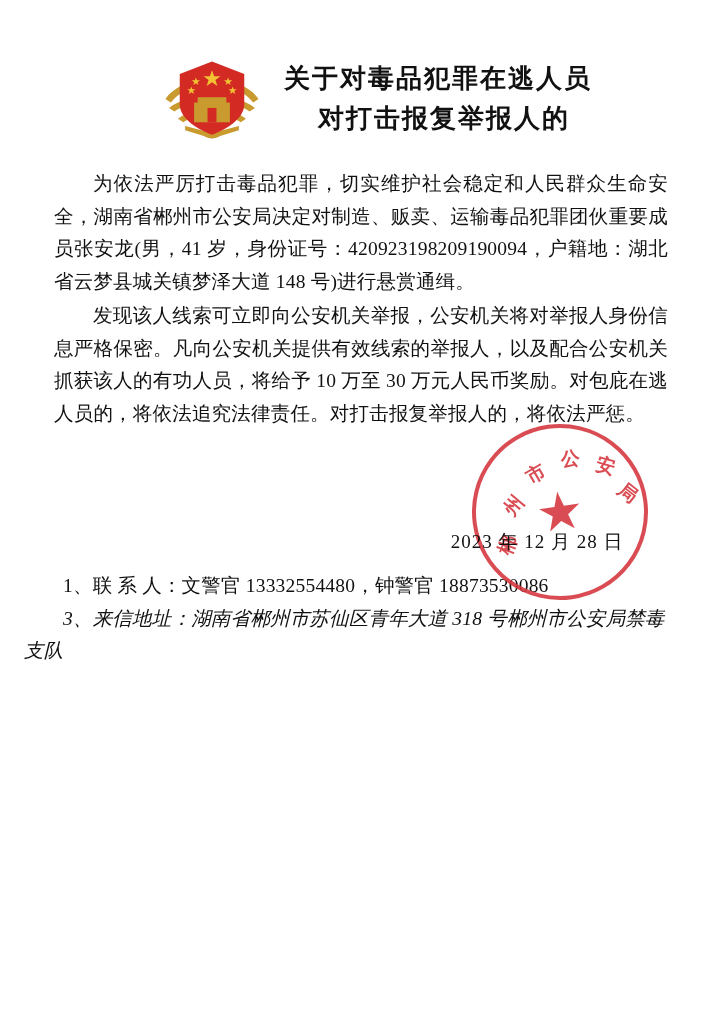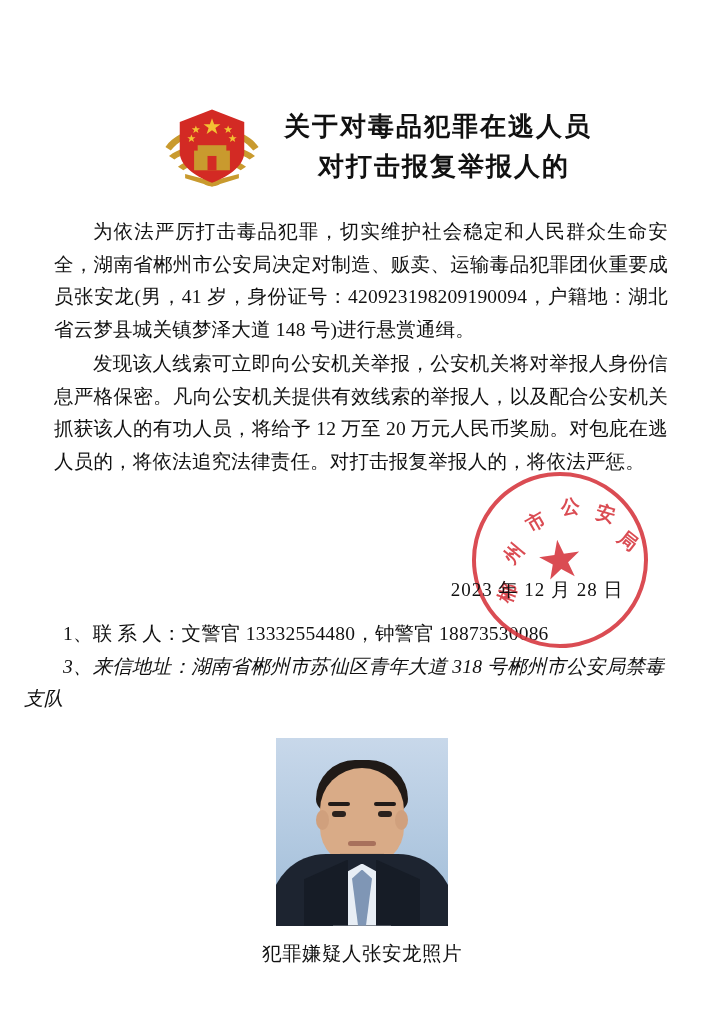--- a/index.html
+++ b/index.html
@@ -21,21 +21,21 @@
     width: 724px;
     height: 1024px;
     background: #ffffff;
   }
 
   
   .header {
     display: flex;
     align-items: center;
     justify-content: center;
-    padding-top: 104px;
+    padding-top: 56px;
     padding-left: 26px;
   }
 
   .emblem {
     width: 108px;
     height: 86px;
     position: relative;
     flex: 0 0 auto;
     margin-right: 18px;
   }
@@ -317,21 +317,21 @@
     </div>
 
     <div class="title-block">
       <div class="title-line">关于对毒品犯罪在逃人员</div>
       <div class="title-line title-line-2">对打击报复举报人的</div>
     </div>
   </div>
 
   <div class="body-text">
     <p class="para">为依法严厉打击毒品犯罪，切实维护社会稳定和人民群众生命安全，湖南省郴州市公安局决定对制造、贩卖、运输毒品犯罪团伙重要成员张安龙(男，41 岁，身份证号：420923198209190094，户籍地：湖北省云梦县城关镇梦泽大道 148 号)进行悬赏通缉。</p>
-    <p class="para">发现该人线索可立即向公安机关举报，公安机关将对举报人身份信息严格保密。凡向公安机关提供有效线索的举报人，以及配合公安机关抓获该人的有功人员，将给予 12 万至 20 万元人民币奖励。对包庇在逃人员的，将依法追究法律责任。对打击报复举报人的，将依法严惩。</p>
+    <p class="para">发现该人线索可立即向公安机关举报，公安机关将对举报人身份信息严格保密。凡向公安机关提供有效线索的举报人，以及配合公安机关抓获该人的有功人员，将给予 10 万至 30 万元人民币奖励。对包庇在逃人员的，将依法追究法律责任。对打击报复举报人的，将依法严惩。</p>
   </div>
 
   <div class="seal-area">
     <div class="seal">
       <div class="seal-text">
         <span class="seal-char" style="left:18px; top:96px; transform:rotate(-62deg);">郴</span>
         <span class="seal-char" style="left:30px; top:58px; transform:rotate(-42deg);">州</span>
         <span class="seal-char" style="left:56px; top:30px; transform:rotate(-22deg);">市</span>
         <span class="seal-char" style="left:92px; top:20px; transform:rotate(2deg);">公</span>
         <span class="seal-char" style="left:126px; top:32px; transform:rotate(24deg);">安</span>
@@ -342,34 +342,14 @@
       </div>
     </div>
     <div class="seal-date-wrap">2023 年 12 月 28 日</div>
   </div>
 
   <div class="contacts">
     <div class="contact-item">1、联 系 人：文警官 13332554480，钟警官 18873530086</div>
     <div class="contact-item wrap">3、来信地址：湖南省郴州市苏仙区青年大道 318 号郴州市公安局禁毒支队</div>
   </div>
 
-  <div class="photo-wrap">
-    <div class="photo">
-      <div class="hair"></div>
-      <div class="head"></div>
-      <div class="ear-l"></div>
-      <div class="ear-r"></div>
-      <div class="brow-l"></div>
-      <div class="brow-r"></div>
-      <div class="eye-l"></div>
-      <div class="eye-r"></div>
-      <div class="mouth"></div>
-      <div class="neck"></div>
-      <div class="body"></div>
-      <div class="shirt"></div>
-      <div class="lapel-l"></div>
-      <div class="lapel-r"></div>
-      <div class="tie"></div>
-    </div>
-    <div class="photo-caption">犯罪嫌疑人张安龙照片</div>
-  </div>
 
 </div>
 
 </body></html>

